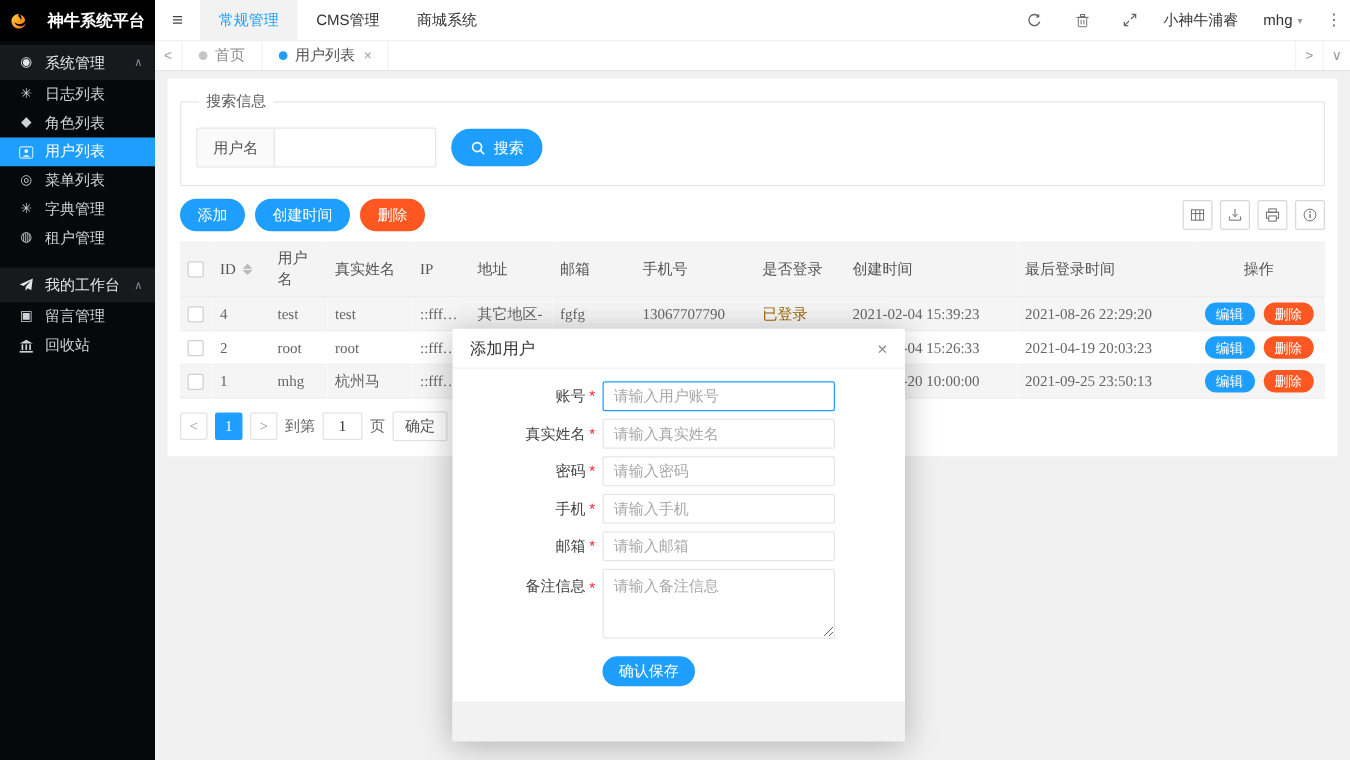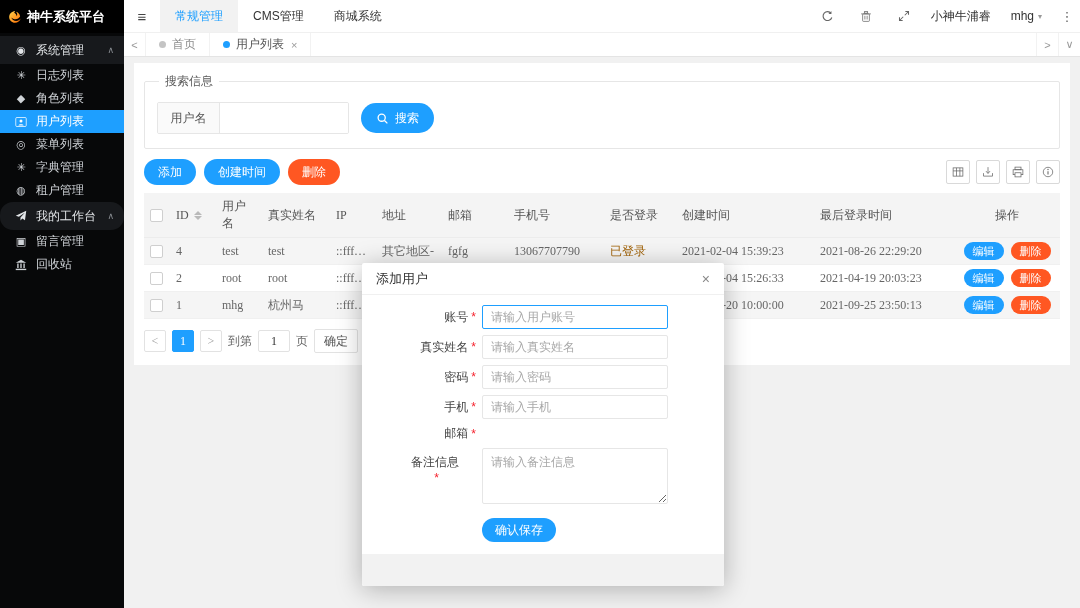--- a/index.html
+++ b/index.html
@@ -2,28 +2,28 @@
 <html><head>
 <meta charset="utf-8">
 <style>
   * { box-sizing: border-box; margin: 0; padding: 0; }
   html,body { width:1080px; height:608px; }
   body { font-family: "Liberation Sans", "DejaVu Sans", sans-serif; font-size: 12px; color:#333; }
   .app { width:1080px; height:608px; display:flex; position:relative; background:#f1f1f1; overflow:hidden; }
 
   
   .sidebar { width:124px; flex-shrink:0; background:#070809; display:flex; flex-direction:column; }
-  .logo { height:33px; background:#000; display:flex; align-items:center; gap:5px; padding:0 8px; color:#fff; font-weight:bold; font-size:13px; }
+  .logo { height:33px; background:#000; display:flex; align-items:center; gap:16px; padding:0 8px; color:#fff; font-weight:bold; font-size:13px; }
   .nav { flex:1; padding-top:3px; }
   .nav-section-header { height:28px; display:flex; align-items:center; gap:8px; padding:0 10px 0 14px; background:#17191c; color:#e3e6e9; }
   .nav-section-header .chev { margin-left:auto; color:#8a8f94; font-size:9px; }
   .nav-item { height:23px; display:flex; align-items:center; gap:8px; padding:0 10px 0 14px; color:#cfd3d7; }
   .nav-item.active { background:#1E9FFF; color:#fff; }
   .ico { width:14px; text-align:center; font-size:11px; line-height:1; display:inline-flex; justify-content:center; align-items:center; }
-  .sec2 { margin-top:0;border-radius:13px; }
+  .sec2 { margin-top:12px; }
 
   
   .main { flex:1; min-width:0; display:flex; flex-direction:column; }
 
   .topbar { height:33px; background:#fff; display:flex; align-items:stretch; border-bottom:1px solid #f0f0f0; }
   .hamburger { width:36px; display:flex; align-items:center; justify-content:center; color:#444; font-size:15px; }
   .topmenu { display:flex; }
   .topmenu-item { padding:0 15px; display:flex; align-items:center; color:#333; }
   .topmenu-item.active { background:#f2f2f2; color:#1E9FFF; }
   .topbar-right { margin-left:auto; display:flex; align-items:center; color:#666; }
@@ -84,21 +84,21 @@
   .pg-select { height:22px; border:1px solid #e2e2e2; border-radius:2px; background:#fff; display:flex; align-items:center; gap:8px; padding:0 8px; color:#555; }
   .pg-select .caret { font-size:8px; color:#666; }
 
   
   .modal { position:absolute; left:362px; top:263px; width:362px; background:#fff; border-radius:2px; box-shadow:0 3px 26px rgba(0,0,0,0.28); z-index:20; }
   .modal-header { height:32px; display:flex; align-items:center; padding:0 14px; border-bottom:1px solid #f0f0f0; color:#333; font-size:13px; }
   .modal-close { margin-left:auto; color:#888; font-size:14px; cursor:pointer; }
   .modal-body { padding:10px 32px 6px; }
   .form-row { display:flex; align-items:center; margin-bottom:6px; }
   .form-row.top { align-items:flex-start; }
-  .form-row.top .form-label { padding-top:6px;flex-direction:column; }
+  .form-row.top .form-label { padding-top:6px; }
   .form-label { width:82px; flex-shrink:0; display:flex; justify-content:flex-end; align-items:center; color:#444; }
   .req { color:#f5222d; margin-left:3px; font-style:normal; }
   .form-input { width:186px; height:24px; margin-left:6px; border:1px solid #e6e6e6; border-radius:2px; padding:0 8px; font:inherit; color:#333; outline:none; }
   .form-input.focused { border-color:#1E9FFF; }
   .form-textarea { width:186px; height:56px; margin-left:6px; border:1px solid #e6e6e6; border-radius:2px; padding:5px 8px; font:inherit; color:#333; outline:none; resize:both; }
   .form-input::placeholder, .form-textarea::placeholder { color:#a8a8a8; }
   .btn-save { margin:8px 0 6px 88px; height:24px; padding:0 13px; border:none; border-radius:12px; background:#1E9FFF; color:#fff; font:inherit; font-size:12px; cursor:pointer; }
   .modal-footer-gray { height:32px; background:#f2f2f2; border-radius:0 0 2px 2px; }
 
   svg { display:block; }
@@ -447,20 +447,21 @@
           <span>手机</span>
             <i class="req">*</i>
         </div>
         <input class="form-input" placeholder="请输入手机" style="">
       </div>
       <div class="form-row">
         <div class="form-label">
           <span>邮箱</span>
             <i class="req">*</i>
         </div>
+        <input class="form-input" placeholder="请输入邮箱" style="">
       </div>
       <div class="form-row top">
         <div class="form-label">
           <span>备注信息</span>
             <i class="req">*</i>
         </div>
         <textarea class="form-textarea" placeholder="请输入备注信息" style=""></textarea>
       </div>
       <button class="btn-save">确认保存</button>
     </div>

